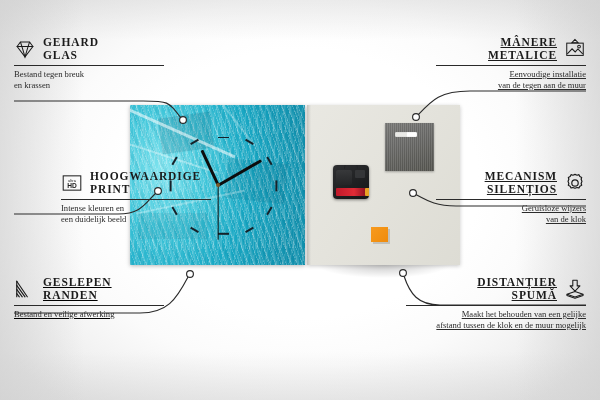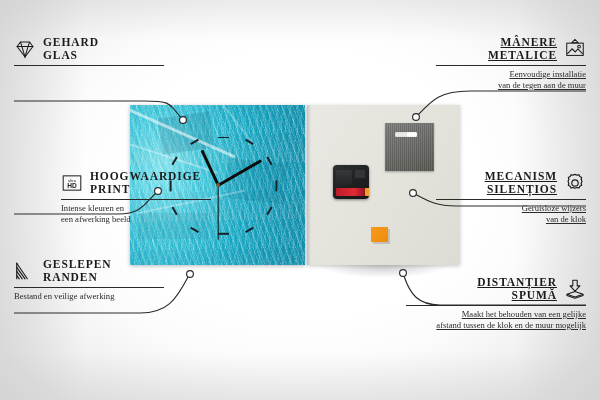--- a/index.html
+++ b/index.html
@@ -241,40 +241,42 @@
           <path d="M3.4 9.2h17.2L12 20.6 3.4 9.2z"></path>
           <path d="M3.4 9.2L7 4.4h10l3.6 4.8"></path>
           <path d="M7 4.4l1.6 4.8M17 4.4l-1.6 4.8M8.6 9.2L12 20.6l3.4-11.4"></path>
         </g>
           </svg>
       </span>
       <div class="co-title">GEHARD
 GLAS</div>
     </div>
     <div class="co-rule" style="width:150px"></div>
+    <div class="co-desc">Bestand tegen breuk
+en krassen</div>
   </div>
 
   <div class="callout left" id="co1" style="left:14px; top:170px; width:150px;margin-left:47px;">
     <div class="co-head">
       <span class="ico">
         <svg viewBox="0 0 24 24">
           <rect x="2.4" y="4.2" width="19.2" height="15.6" fill="none" stroke="#1b1b1b" stroke-width="1.1"></rect>
           <text x="12" y="11" font-family="Liberation Sans, sans-serif" font-size="4.4" fill="#1b1b1b" text-anchor="middle">ultra</text>
           <text x="12" y="17.6" font-family="Liberation Sans, sans-serif" font-size="7.2" font-weight="bold" fill="#1b1b1b" text-anchor="middle">HD</text>
         </svg>
       </span>
       <div class="co-title">HOOGWAARDIGE
 PRINT</div>
     </div>
     <div class="co-rule" style="width:150px"></div>
     <div class="co-desc">Intense kleuren en
-een afwerking beeld</div>
-  </div>
-
-  <div class="callout left" id="co2" style="left:14px; top:258px; width:150px;">
+een duidelijk beeld</div>
+  </div>
+
+  <div class="callout left" id="co2" style="left:14px; top:276px; width:150px;text-decoration:underline;">
     <div class="co-head">
       <span class="ico">
         <svg viewBox="0 0 24 24">
             <g stroke="#1b1b1b" stroke-width="1.25" stroke-linecap="round">
           <path d="M3 3.5L3 20.5"></path>
           <path d="M3 3.5L14.5 20.5"></path>
           <path d="M3 8L12 20.5"></path>
           <path d="M3 12.5L9 20.5"></path>
           <path d="M3 17L5.8 20.5"></path>
         </g>

